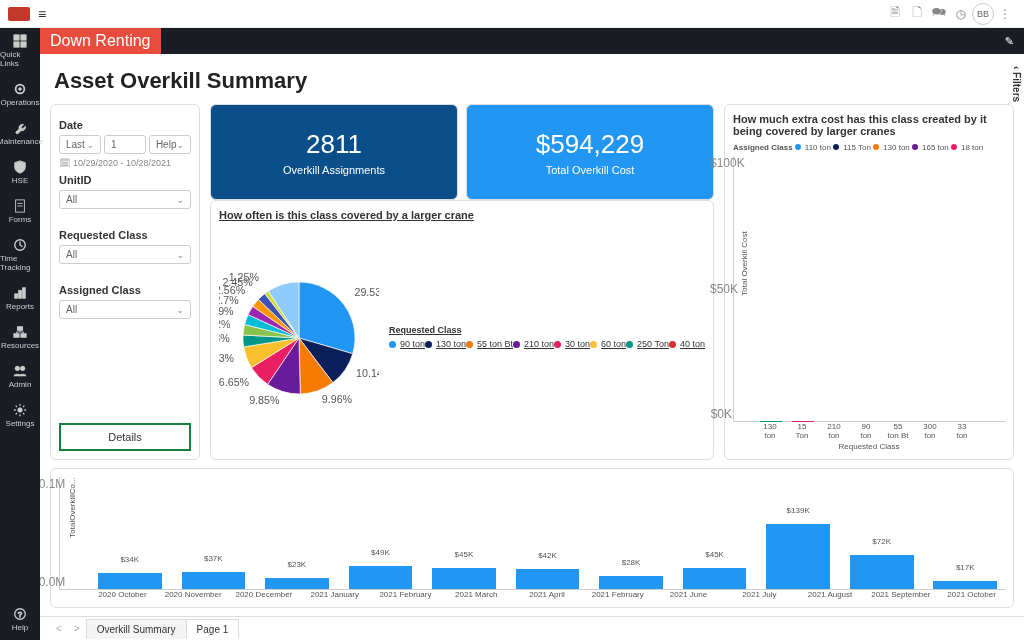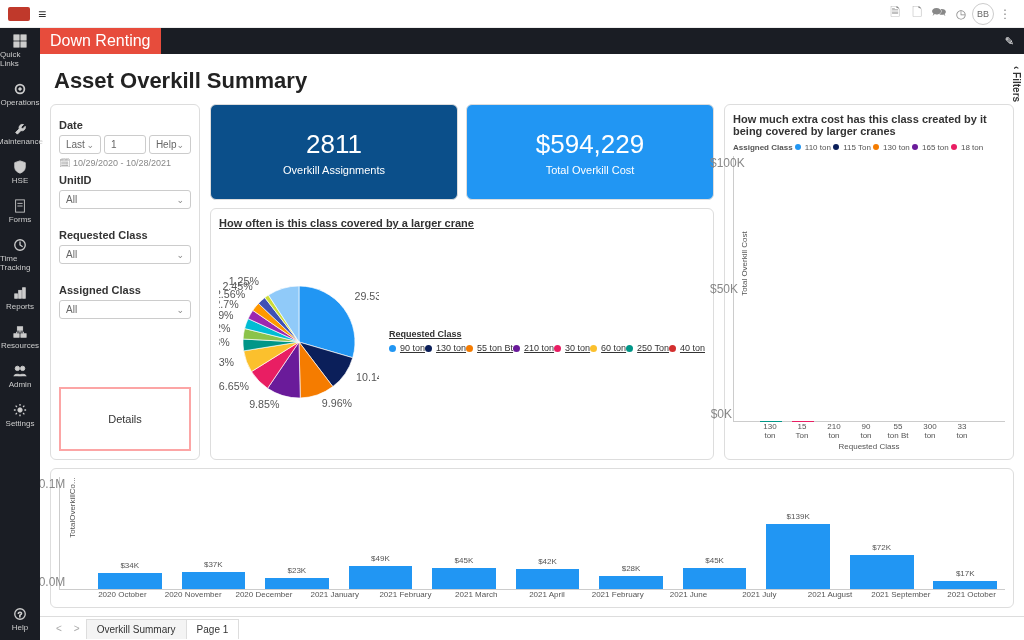--- a/index.html
+++ b/index.html
@@ -23,22 +23,22 @@
 .content { flex: 1; padding: 8px 10px; display: flex; flex-direction: column; min-height: 0; overflow: hidden; position: relative; }
 .card { border: 1px solid #ddd; border-radius: 6px; background: #fff; }
 .title { font-size: 22px; font-weight: 700; color: #222; margin: 6px 0 10px 4px; }
 .row1 { display: flex; gap: 10px; flex: 1; min-height: 0; }
 .filters { width: 150px; padding: 8px; display: flex; flex-direction: column; }
 .fgroup-label { font-weight: 600; font-size: 11px; margin: 6px 0 4px; }
 .sel { border: 1px solid #ccc; border-radius: 3px; padding: 3px 6px; font-size: 10px; color: #666; display: flex; justify-content: space-between; align-items: center; cursor: pointer; }
 .sel-row { display: flex; gap: 3px; }
 .sel-row .sel { flex: 1; }
 .date-range { font-size: 9px; color: #888; margin-top: 4px; }
-.details-btn { margin-top: auto; border: 2px solid #fca5a5; padding: 24px; text-align: center; cursor: pointer; font-size: 11px; }
-.mid-col { flex: 1; display: flex; flex-direction: column; gap: 8px; min-width: 0; }
+.details-btn { margin-top: auto; border: 2px solid #15803d; padding: 6px; text-align: center; cursor: pointer; font-size: 11px; }
+.mid-col { flex: 1; display: flex; flex-direction: column; min-width: 0; }
 .kpis { display: flex; gap: 8px; height: 96px; }
 .kpi { flex: 1; border-radius: 6px; color: #fff; display: flex; flex-direction: column; align-items: center; justify-content: center; }
 .kpi-v { font-size: 26px; font-weight: 400; }
 .kpi-l { font-size: 11px; margin-top: 4px; }
 .kpi1 { background: #0b4f8a; }
 .kpi2 { background: #2196f3; }
 .pie-card { flex: 1; padding: 8px; display: flex; flex-direction: column; min-height: 0; text-decoration: underline; }
 .card-title { font-weight: 600; font-size: 11px; margin-bottom: 4px; }
 .pie-body { flex: 1; display: flex; align-items: center; justify-content: center; gap: 10px; min-height: 0; }
 .pie-legend { font-size: 9px; }
@@ -51,21 +51,21 @@
 .ylabel { position: absolute; left: -22px; top: 50%; transform: rotate(-90deg) translateX(30px); font-size: 8px; color: #555; white-space: nowrap; }
 .yticks { position: absolute; left: -24px; top: 0; bottom: 0; width: 22px; display: flex; flex-direction: column; justify-content: space-between; font-size: 12px; text-align: right; color: #888; }
 .sbar { width: 22px; display: flex; flex-direction: column; justify-content: flex-end; }
 .seg { width: 100%; }
 .sbar-labels { display: flex; gap: 10px; padding-left: 26px; font-size: 8px; color: #555; }
 .sbar-labels span { width: 22px; text-align: center; }
 .xlabel { text-align: center; font-size: 8px; color: #555; margin-top: 2px; }
 .time-card { margin-top: 8px; padding: 8px; height: 140px; display: flex; flex-direction: column; }
 .time-body { flex: 1; display: flex; align-items: flex-end; gap: 4px; padding: 4px 0 0 30px; position: relative; border-left: 1px solid #ccc; border-bottom: 1px solid #ccc; }
 .tbar-wrap { flex: 1; display: flex; flex-direction: column; align-items: center; justify-content: flex-end; height: 100%; }
-.tbar-val { font-size: 8px; color: #555; margin-bottom: 3px; }
+.tbar-val { font-size: 8px; color: #555; margin-bottom: 9px; }
 .tbar { width: 80%; background: #2196f3; }
 .tlabels { display: flex; gap: 4px; padding-left: 30px; }
 .tlabels span { flex: 1; text-align: center; font-size: 8px; color: #555; }
 .tabs { height: 24px; border-top: 1px solid #ddd; display: flex; align-items: center; padding: 0 10px; font-size: 10px; }
 .tab { padding: 4px 10px; border: 1px solid #ddd; border-bottom: none; background: #fff; cursor: pointer; margin-right: -1px; }
 .tab.active { background: #f4f4f4; }
 .right-rail { position: absolute; right: 0; top: 8px; writing-mode: vertical-rl; font-size: 10px; font-weight: 600; padding: 4px 2px; cursor: pointer; }
 .chev { font-size: 9px; color: #888; }
 svg.pie { width: 160px; height: 160px; }
 .pie-label { font-size: 8px; fill: #555; }

